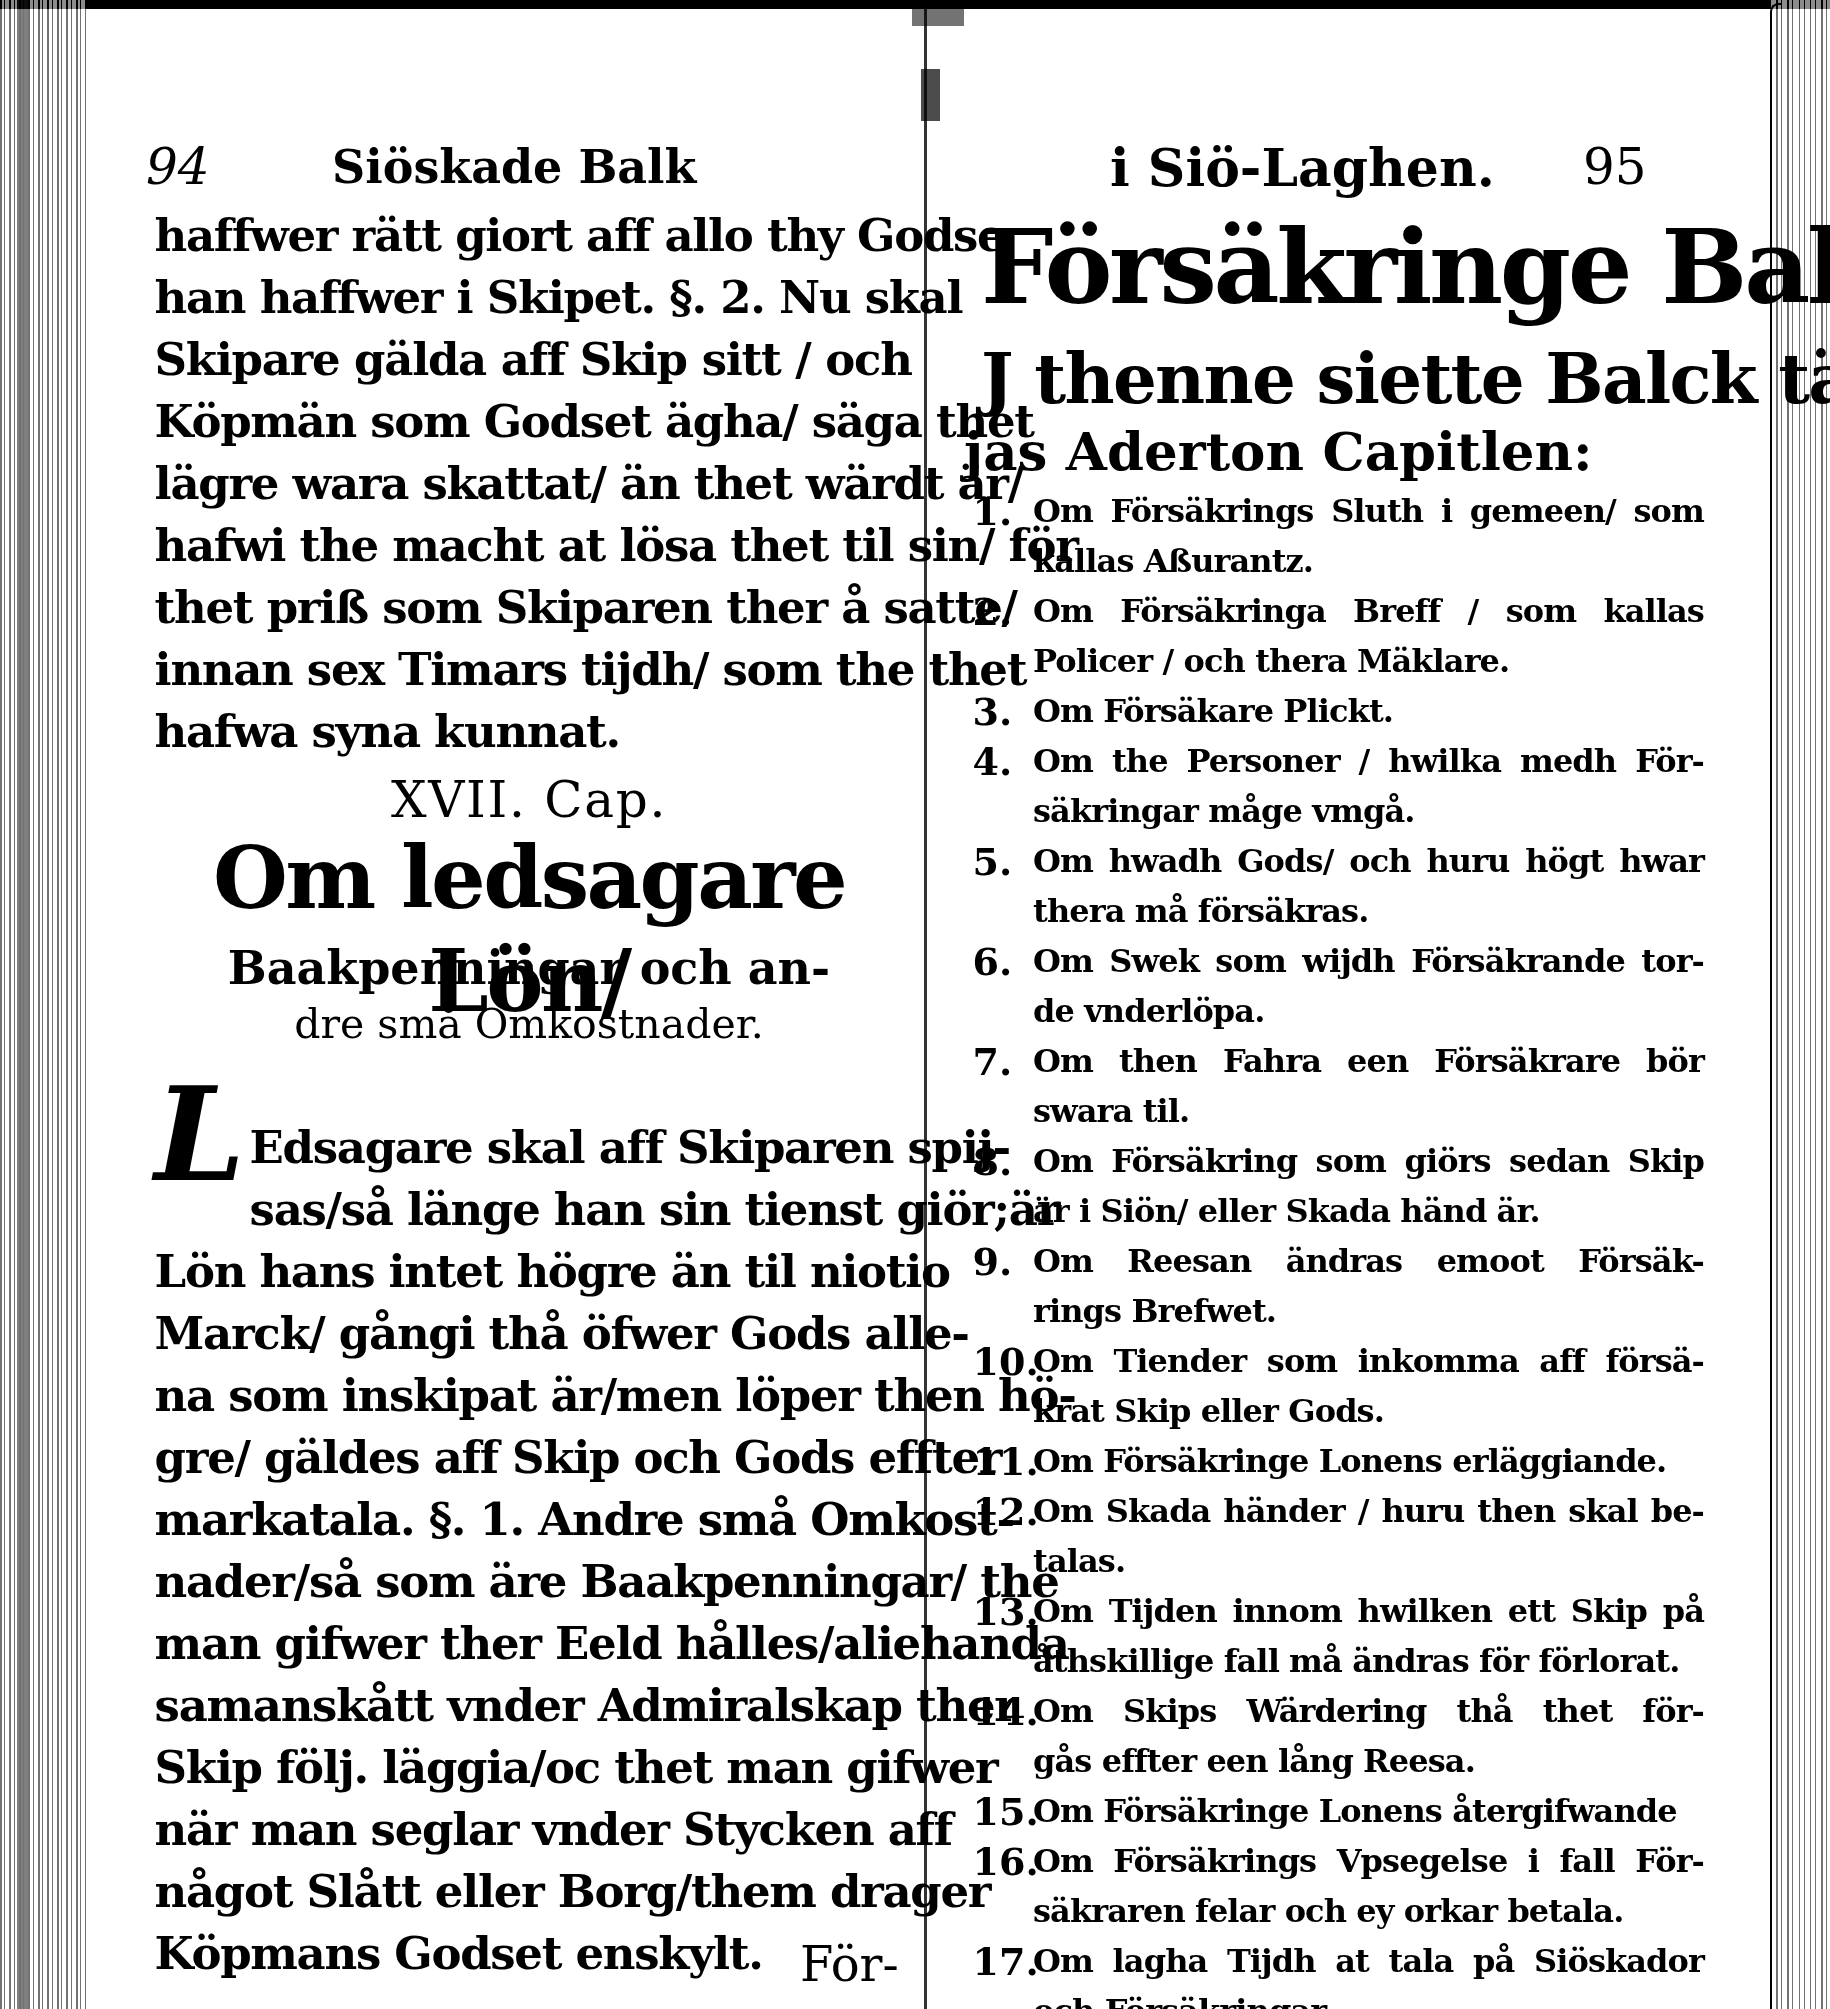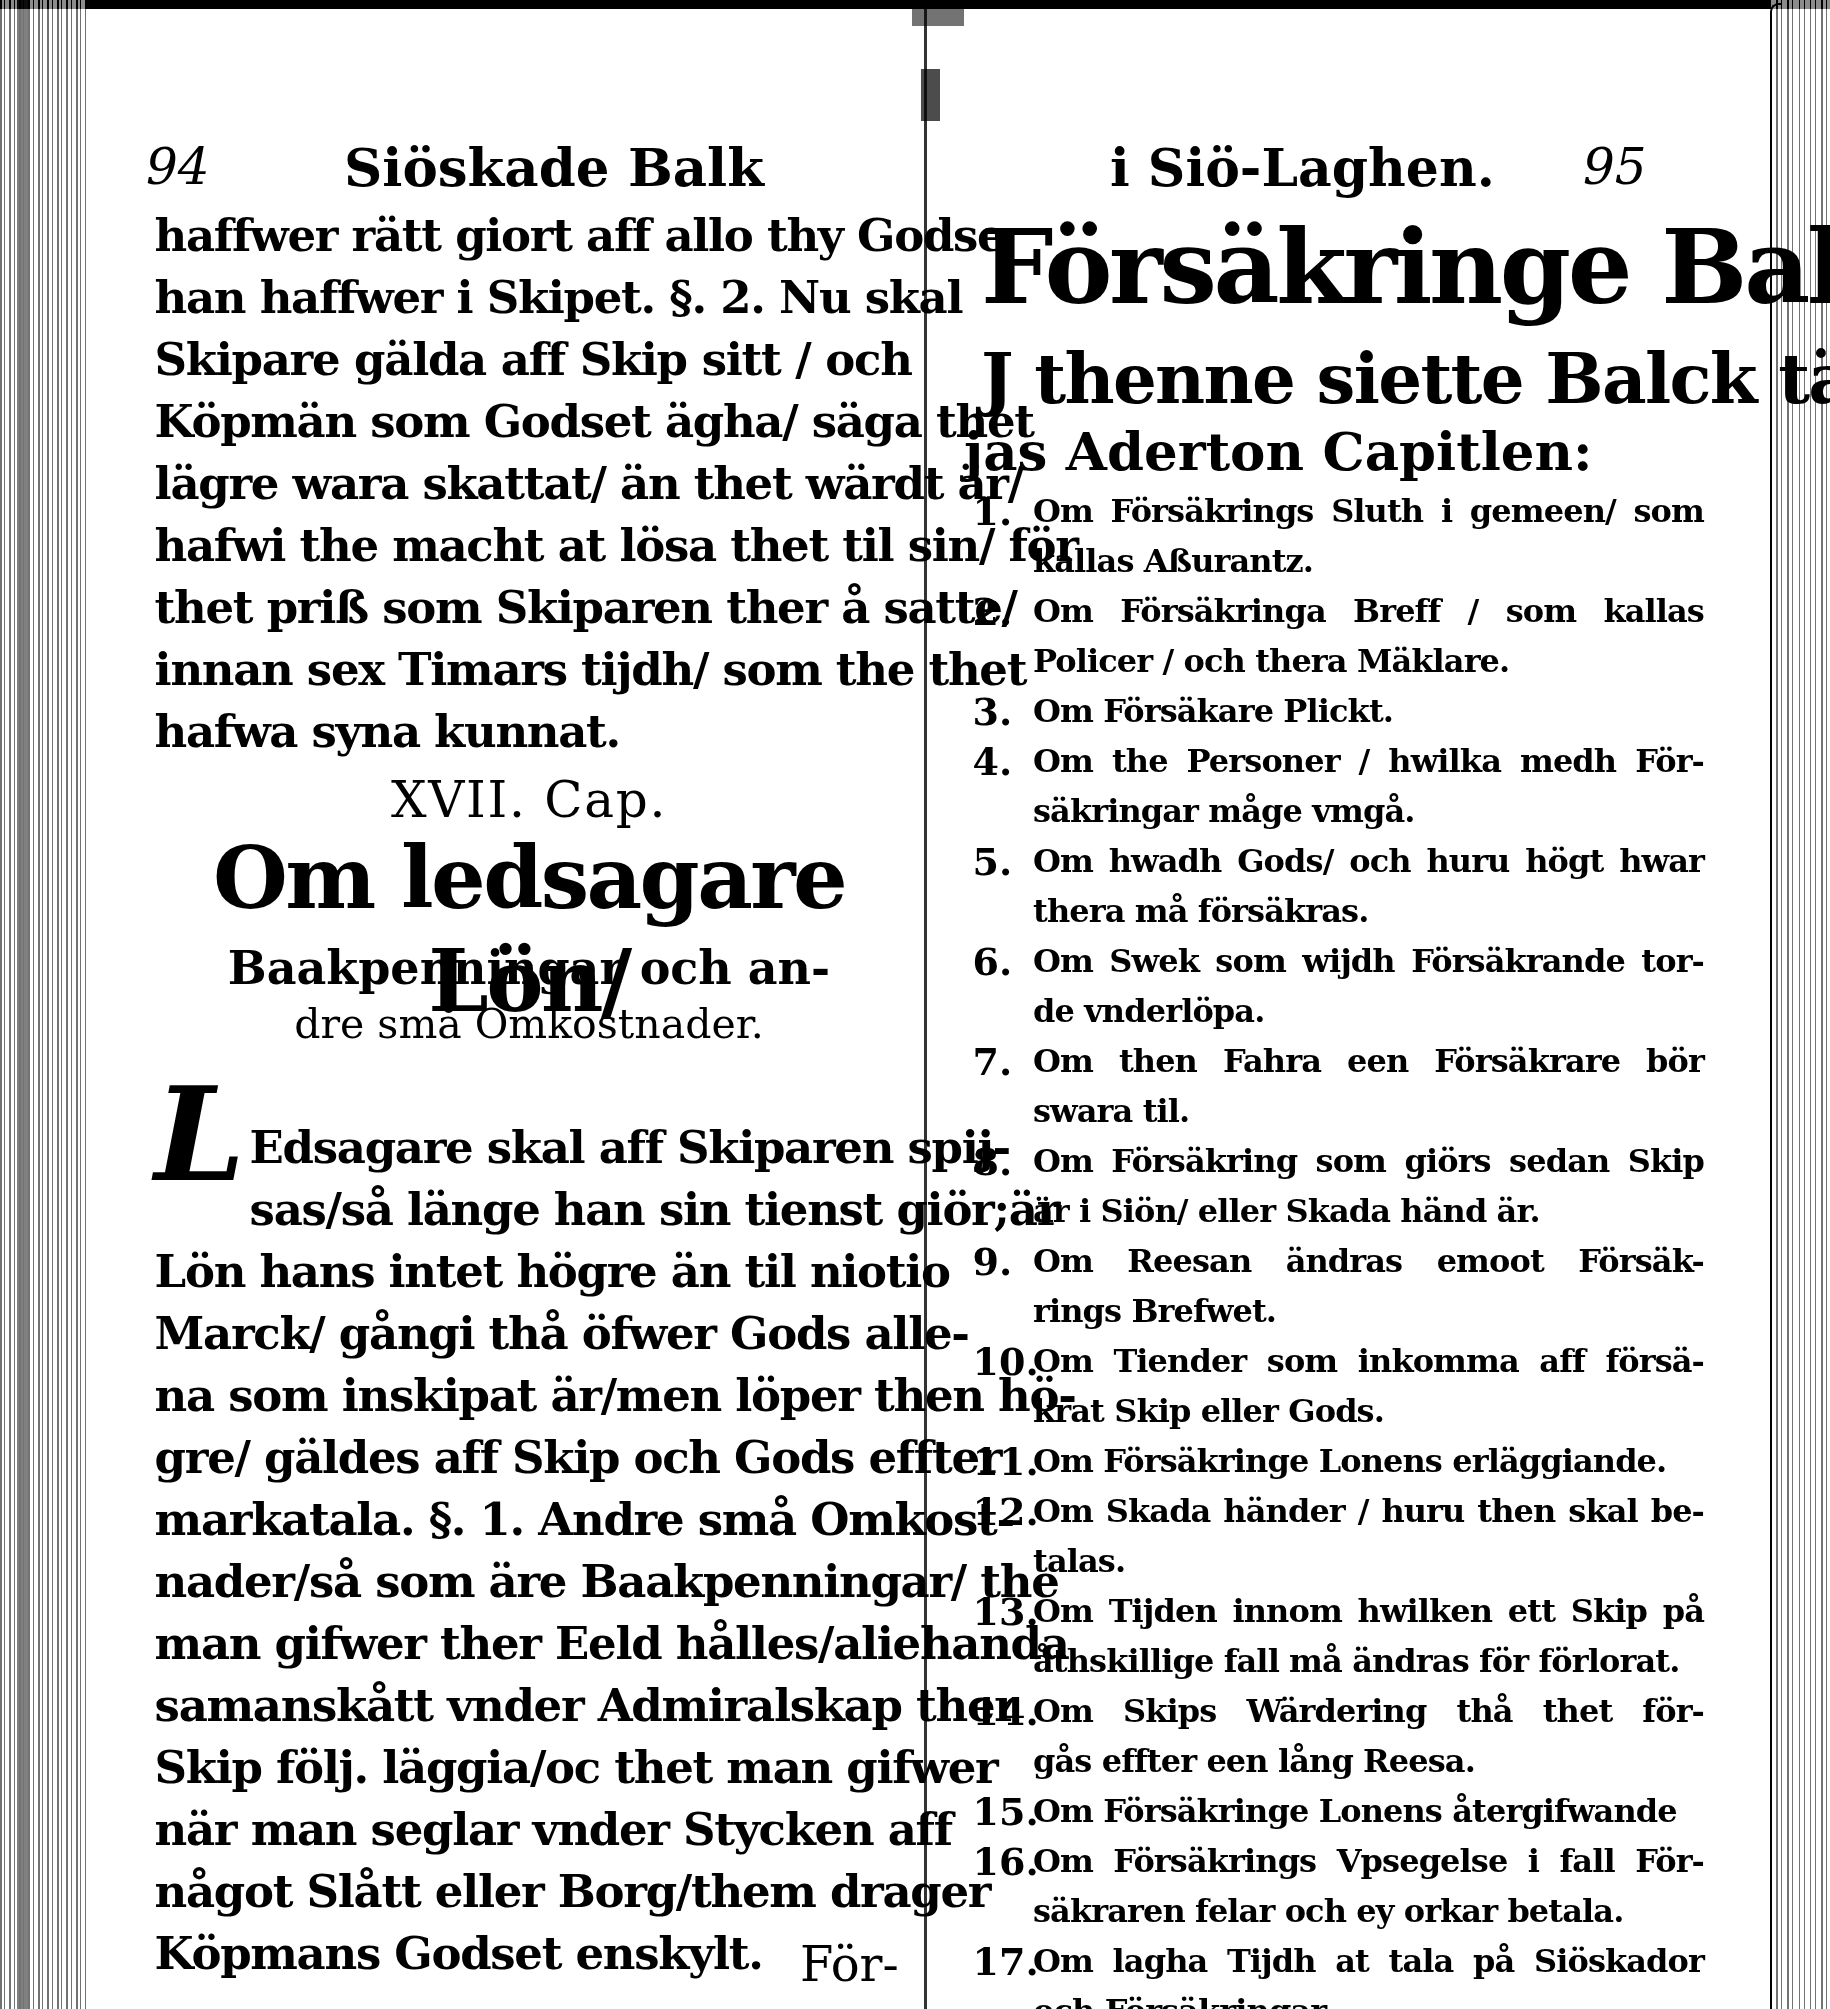--- a/index.html
+++ b/index.html
@@ -27,23 +27,23 @@
   .gutter-smudge { position:absolute; left:921px; top:69px; width:19px; height:52px; background:#000; opacity:0.7; }
   .gutter-smudge2 { position:absolute; left:912px; top:8.6px; width:52px; height:17px; background:#000; opacity:0.55; }
 
   .page { position:absolute; top:0; height:2010px; }
   .page-left { left:146px; width:766px; }
   .page-right { left:964px; width:757px; }
 
   
   .rh { position:absolute; top:129px; height:77px; font-size:48px; line-height:77px; }
   .rh-num-left { left:0; font-weight:normal; font-size:50px; font-style:italic; }
-  .rh-title-left { left:198px; font-size:53px; font-weight:bold; }
+  .rh-title-left { left:186px; font-size:46px; font-weight:bold; }
   .rh-title-right { left:146px; font-size:52px; font-weight:bold; }
-  .rh-num-right { left:619px; font-weight:normal; font-size:50px; font-style:italic; }
+  .rh-num-right { left:619px; font-weight:normal; font-size:50px; }
 
   
   .ltext { position:absolute; left:8.6px; width:757px; }
   .line { display:block; white-space:nowrap; font-weight:bold; font-size:45px; height:62px; line-height:62px;
           text-align:justify; text-align-last:justify; letter-spacing:-1.3px; }
   .line.last { text-align-last:left; }
 
   .cap-head { position:absolute; left:0; width:766px; text-align:center; }
   .cap-num { top:766px; font-size:50px; line-height:69px; font-weight:normal; letter-spacing:1.7px; }
   .cap-title { top:826px; font-size:86px; line-height:103px; font-weight:bold; letter-spacing:-2.6px; }

